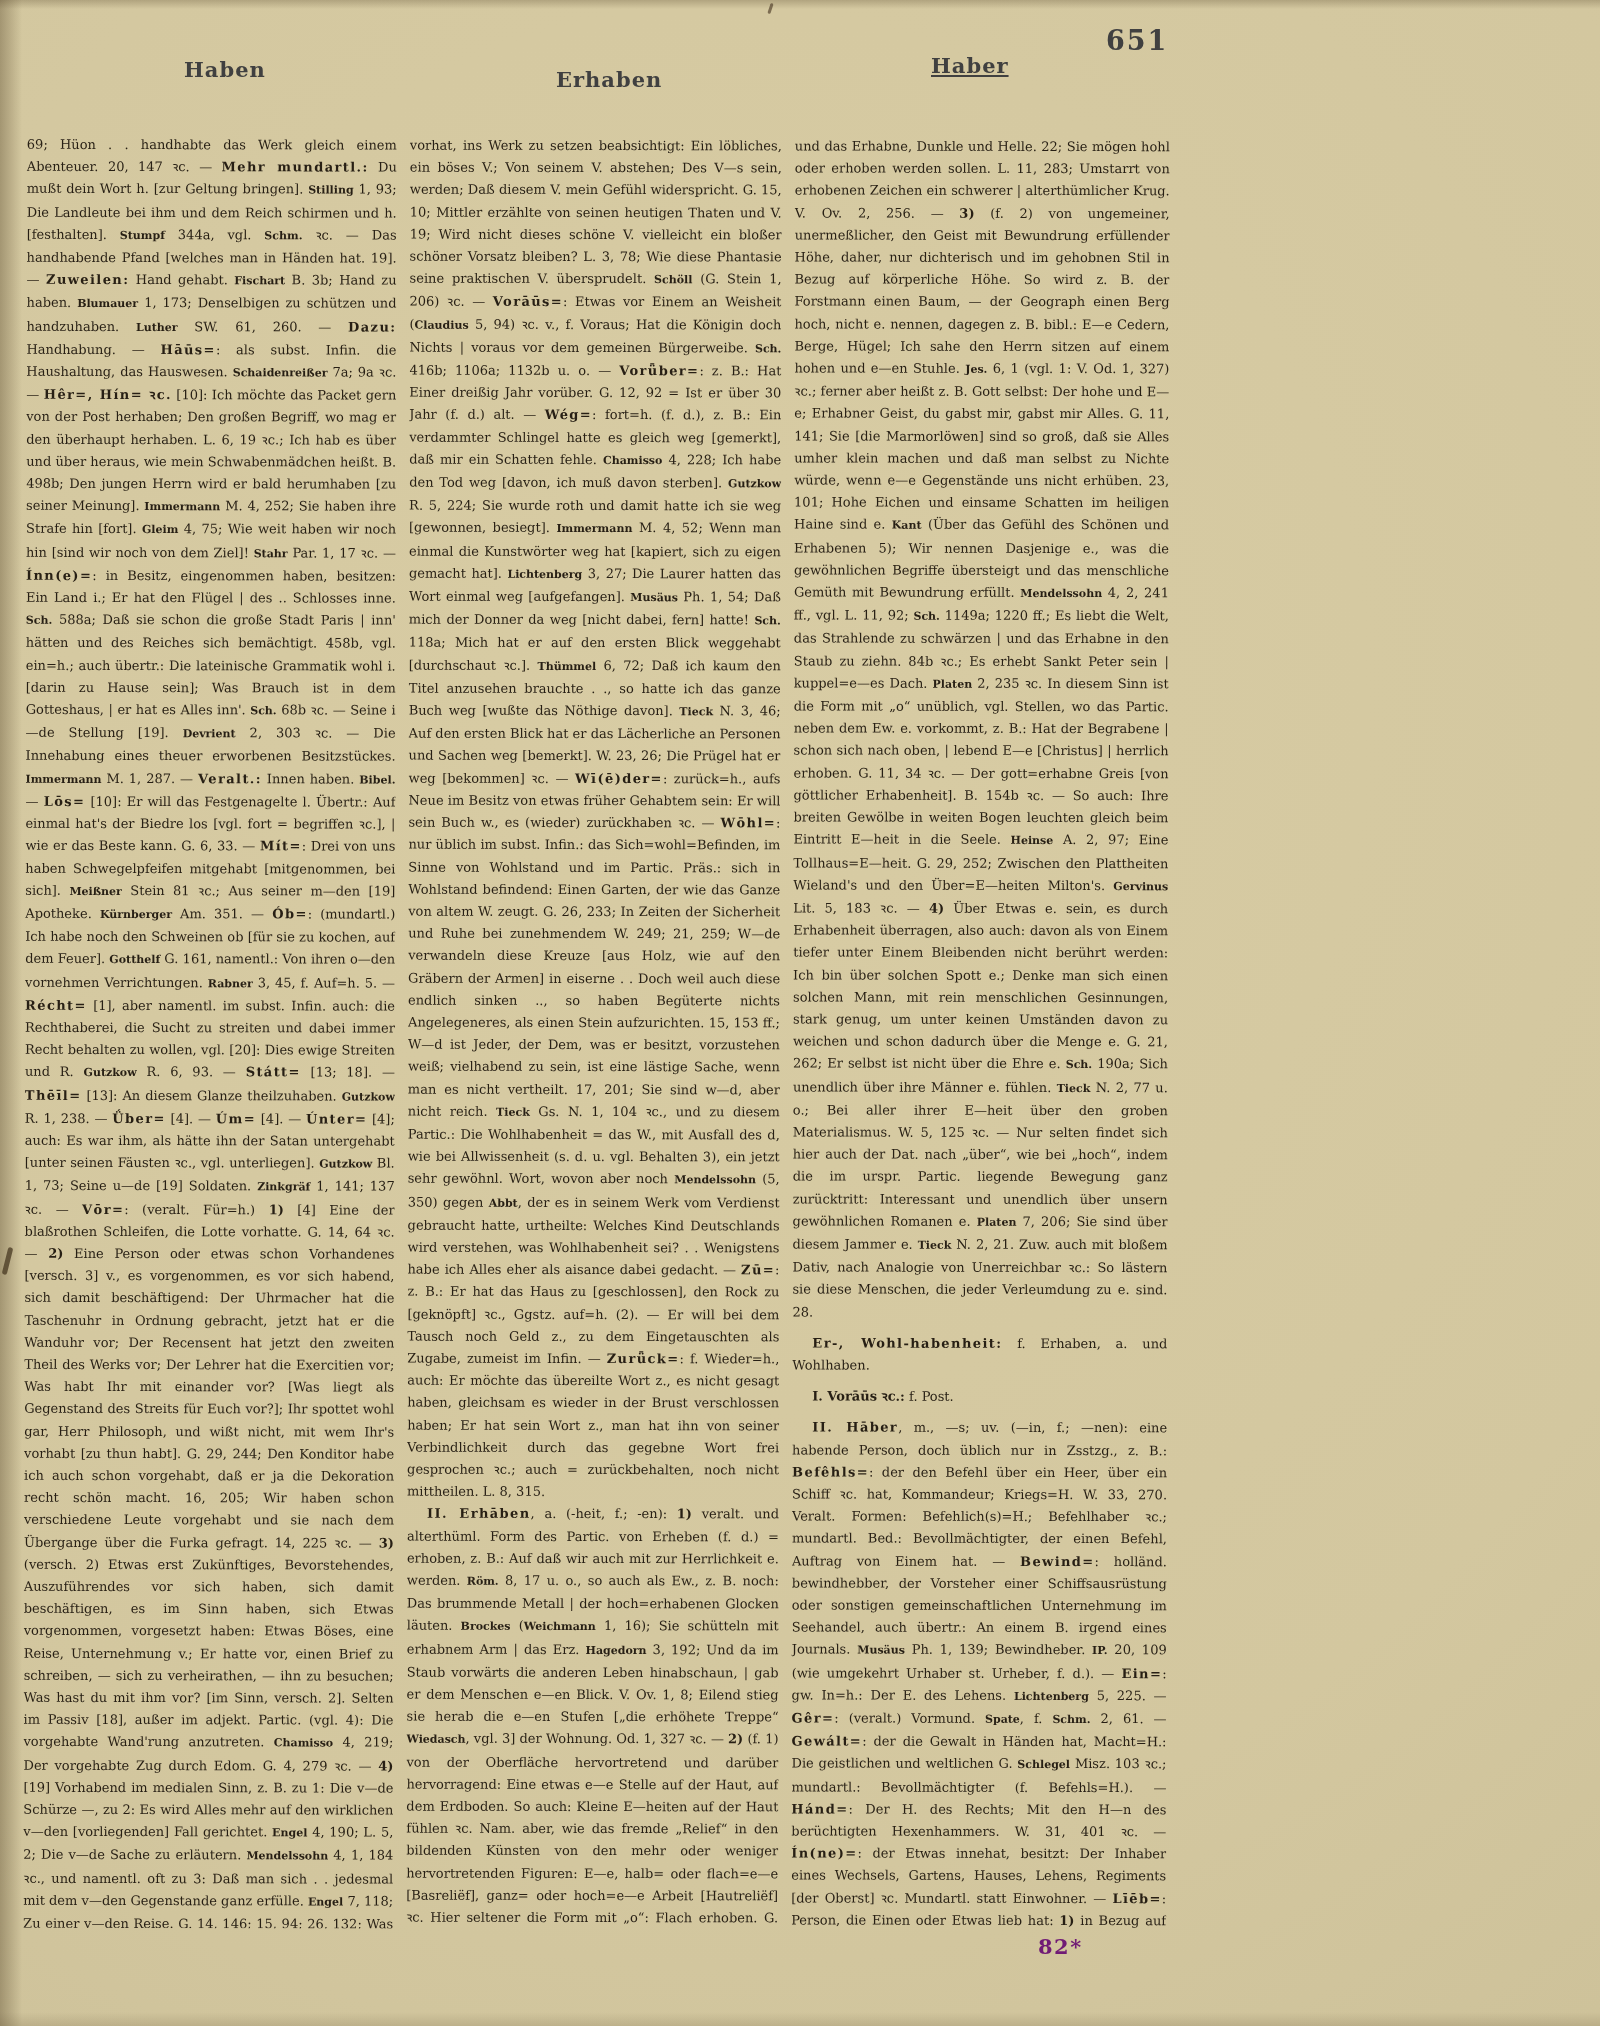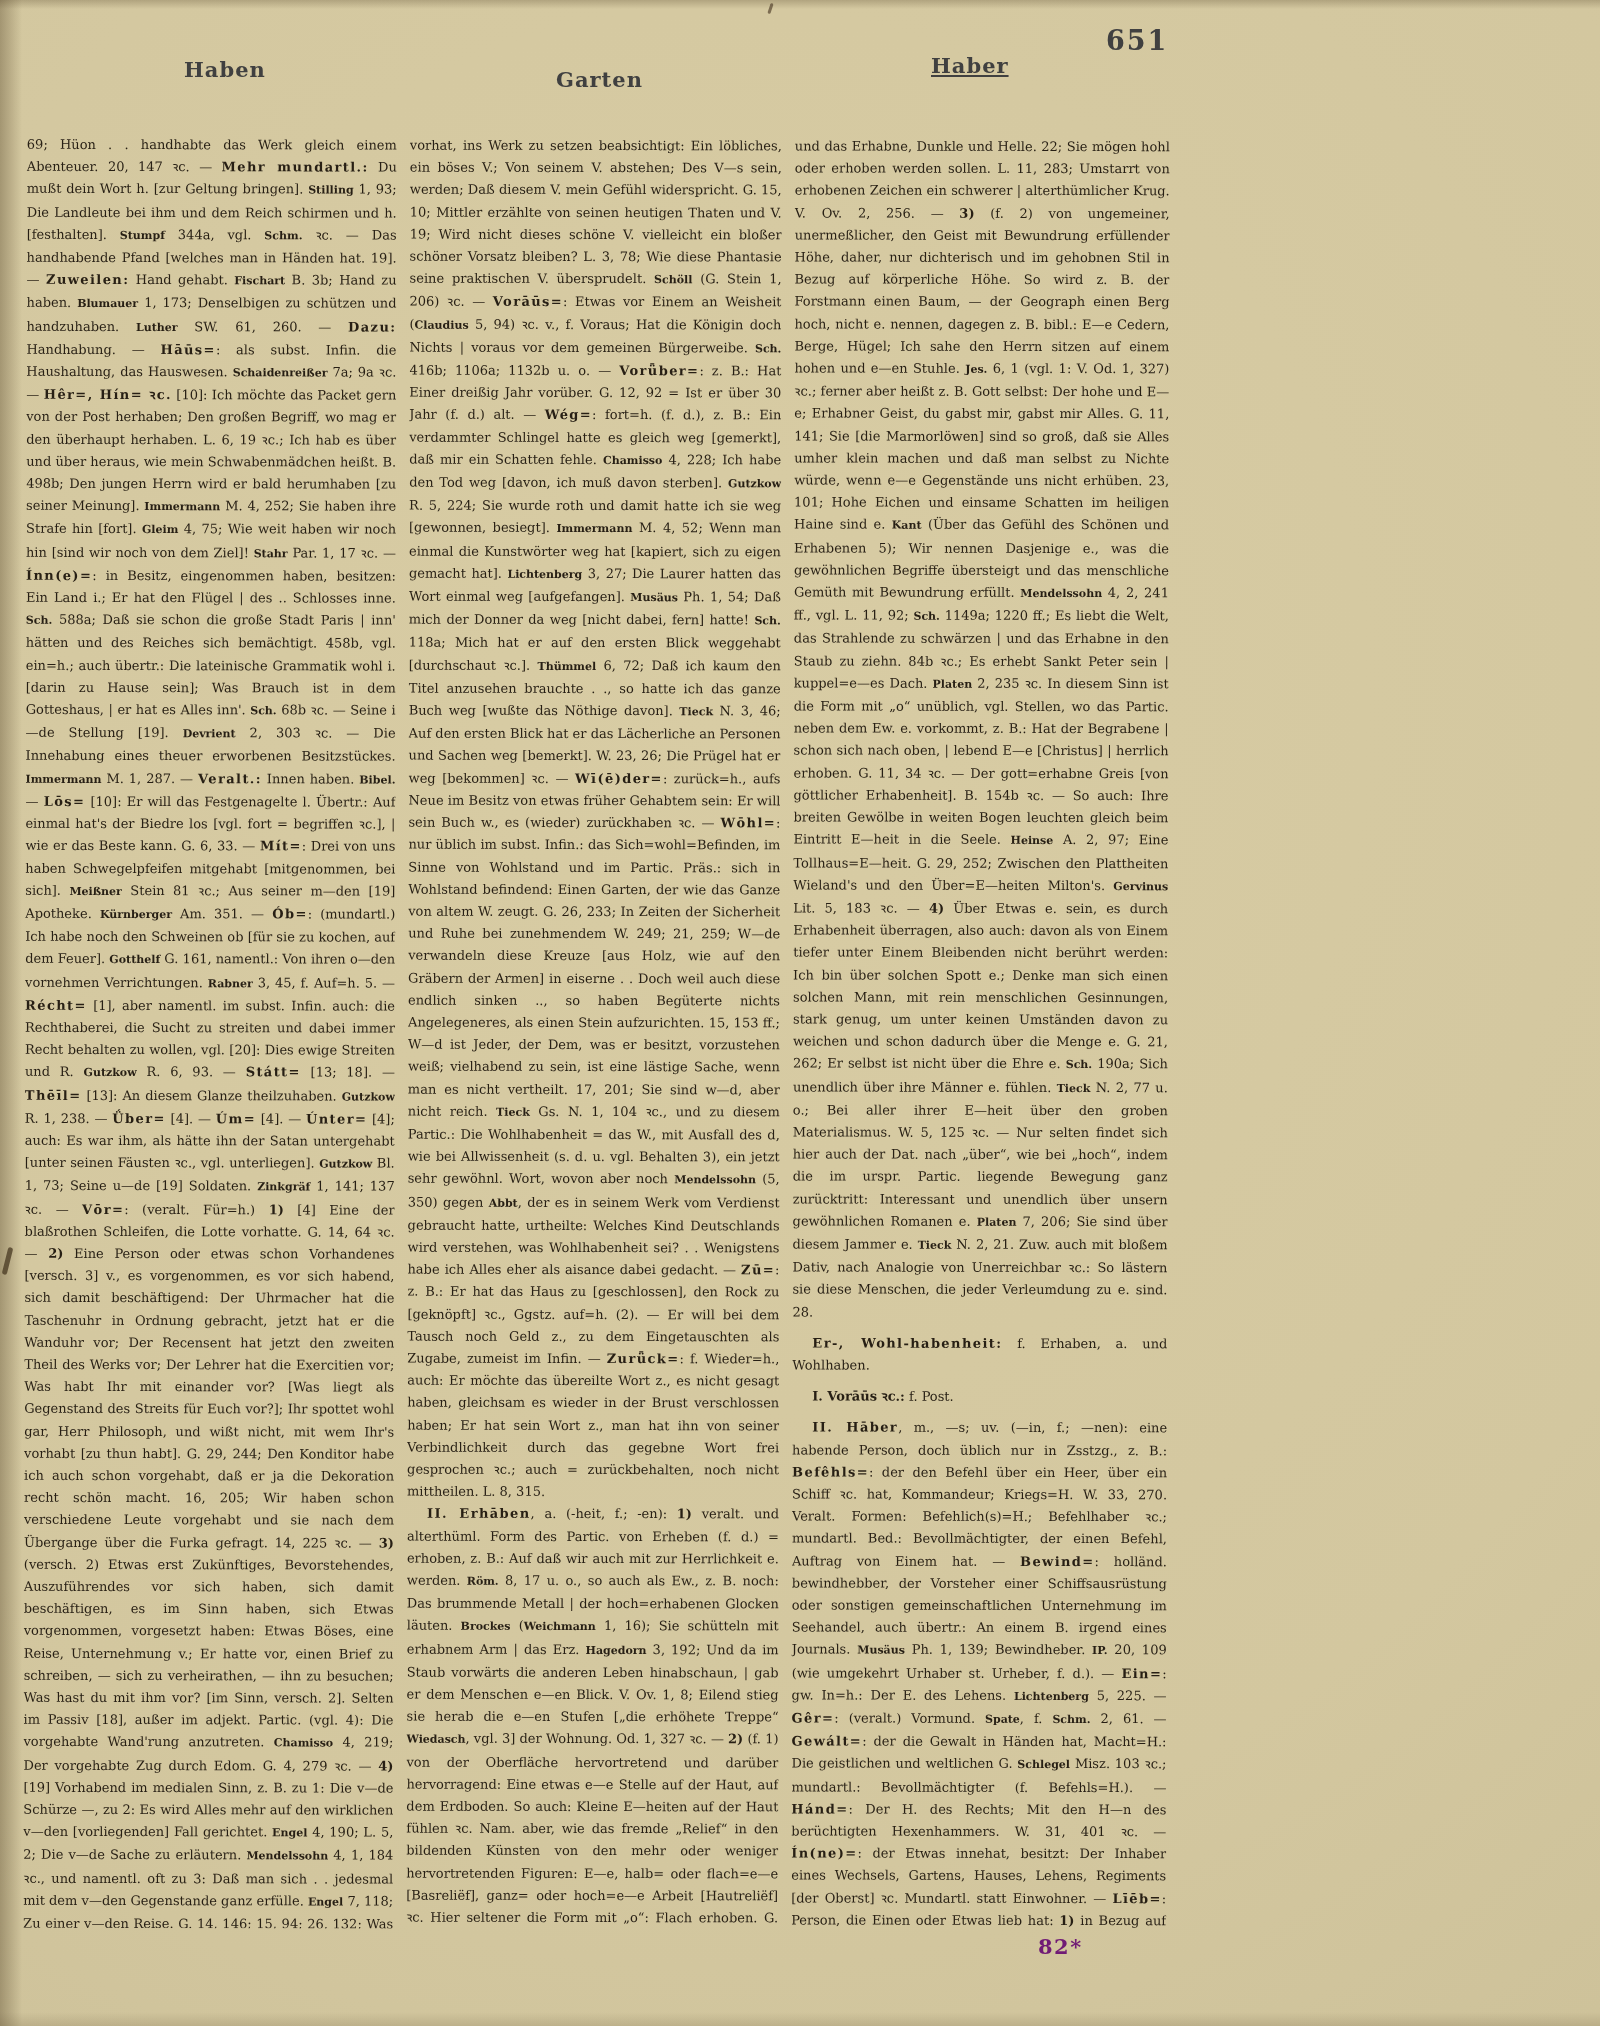--- a/index.html
+++ b/index.html
@@ -56,21 +56,21 @@
 <body>
 
 <div class="paper"></div>
 <div class="edge-left"></div>
 <div class="edge-top"></div>
 <div class="edge-bottom"></div>
 <div class="ink-mark"></div>
 <div class="top-mark"></div>
 
 <div class="head" id="head-left">Haben</div>
-<div class="head" id="head-center">Garten</div>
+<div class="head" id="head-center">Erhaben</div>
 <div class="head" id="head-right">Haber</div>
 <div class="head" id="page-number">651</div>
 
 <div class="cols">
   <div class="col col-1">
       <p class="par"><span class="r-p">69; Hüon . . handhabte das Werk gleich einem Abenteuer. 20, 147 ꝛc. — </span><span class="r-h">Mehr mundartl.:</span><span class="r-p"> Du mußt dein Wort h. [zur Geltung bringen]. </span><span class="r-c">Stilling</span><span class="r-p"> 1, 93; Die Landleute bei ihm und dem Reich schirmen und h. [festhalten]. </span><span class="r-c">Stumpf</span><span class="r-p"> 344a, vgl. </span><span class="r-c">Schm.</span><span class="r-p"> ꝛc. — Das handhabende Pfand [welches man in Händen hat. 19]. — </span><span class="r-h">Zuweilen:</span><span class="r-p"> Hand gehabt. </span><span class="r-c">Fischart</span><span class="r-p"> B. 3b; Hand zu haben. </span><span class="r-c">Blumauer</span><span class="r-p"> 1, 173; Denselbigen zu schützen und handzuhaben. </span><span class="r-c">Luther</span><span class="r-p"> SW. 61, 260. — </span><span class="r-h">Dazu:</span><span class="r-p"> Handhabung. — </span><span class="r-h">Hāūs=</span><span class="r-p">: als subst. Infin. die Haushaltung, das Hauswesen. </span><span class="r-c">Schaidenreißer</span><span class="r-p"> 7a; 9a ꝛc. — </span><span class="r-h">Hêr=, Hín= ꝛc.</span><span class="r-p"> [10]: Ich möchte das Packet gern von der Post herhaben; Den großen Begriff, wo mag er den überhaupt herhaben. L. 6, 19 ꝛc.; Ich hab es über und über heraus, wie mein Schwabenmädchen heißt. B. 498b; Den jungen Herrn wird er bald herumhaben [zu seiner Meinung]. </span><span class="r-c">Immermann</span><span class="r-p"> M. 4, 252; Sie haben ihre Strafe hin [fort]. </span><span class="r-c">Gleim</span><span class="r-p"> 4, 75; Wie weit haben wir noch hin [sind wir noch von dem Ziel]! </span><span class="r-c">Stahr</span><span class="r-p"> Par. 1, 17 ꝛc. — </span><span class="r-h">Ínn(e)=</span><span class="r-p">: in Besitz, eingenommen haben, besitzen: Ein Land i.; Er hat den Flügel | des .. Schlosses inne. </span><span class="r-c">Sch.</span><span class="r-p"> 588a; Daß sie schon die große Stadt Paris | inn' hätten und des Reiches sich bemächtigt. 458b, vgl. ein=h.; auch übertr.: Die lateinische Grammatik wohl i. [darin zu Hause sein]; Was Brauch ist in dem Gotteshaus, | er hat es Alles inn'. </span><span class="r-c">Sch.</span><span class="r-p"> 68b ꝛc. — Seine i—de Stellung [19]. </span><span class="r-c">Devrient</span><span class="r-p"> 2, 303 ꝛc. — Die Innehabung eines theuer erworbenen Besitzstückes. </span><span class="r-c">Immermann</span><span class="r-p"> M. 1, 287. — </span><span class="r-h">Veralt.:</span><span class="r-p"> Innen haben. </span><span class="r-c">Bibel.</span><span class="r-p"> — </span><span class="r-h">Lōs=</span><span class="r-p"> [10]: Er will das Festgenagelte l. Übertr.: Auf einmal hat's der Biedre los [vgl. fort = begriffen ꝛc.], | wie er das Beste kann. G. 6, 33. — </span><span class="r-h">Mít=</span><span class="r-p">: Drei von uns haben Schwegelpfeifen mitgehabt [mitgenommen, bei sich]. </span><span class="r-c">Meißner</span><span class="r-p"> Stein 81 ꝛc.; Aus seiner m—den [19] Apotheke. </span><span class="r-c">Kürnberger</span><span class="r-p"> Am. 351. — </span><span class="r-h">Ób=</span><span class="r-p">: (mundartl.) Ich habe noch den Schweinen ob [für sie zu kochen, auf dem Feuer]. </span><span class="r-c">Gotthelf</span><span class="r-p"> G. 161, namentl.: Von ihren o—den vornehmen Verrichtungen. </span><span class="r-c">Rabner</span><span class="r-p"> 3, 45, f. Auf=h. 5. — </span><span class="r-h">Récht=</span><span class="r-p"> [1], aber namentl. im subst. Infin. auch: die Rechthaberei, die Sucht zu streiten und dabei immer Recht behalten zu wollen, vgl. [20]: Dies ewige Streiten und R. </span><span class="r-c">Gutzkow</span><span class="r-p"> R. 6, 93. — </span><span class="r-h">Státt=</span><span class="r-p"> [13; 18]. — </span><span class="r-h">Thēīl=</span><span class="r-p"> [13]: An diesem Glanze theilzuhaben. </span><span class="r-c">Gutzkow</span><span class="r-p"> R. 1, 238. — </span><span class="r-h">Ǘber=</span><span class="r-p"> [4]. — </span><span class="r-h">Úm=</span><span class="r-p"> [4]. — </span><span class="r-h">Únter=</span><span class="r-p"> [4]; auch: Es war ihm, als hätte ihn der Satan untergehabt [unter seinen Fäusten ꝛc., vgl. unterliegen]. </span><span class="r-c">Gutzkow</span><span class="r-p"> Bl. 1, 73; Seine u—de [19] Soldaten. </span><span class="r-c">Zinkgräf</span><span class="r-p"> 1, 141; 137 ꝛc. — </span><span class="r-h">Vōr=</span><span class="r-p">: (veralt. Für=h.) </span><span class="r-b">1)</span><span class="r-p"> [4] Eine der blaßrothen Schleifen, die Lotte vorhatte. G. 14, 64 ꝛc. — </span><span class="r-b">2)</span><span class="r-p"> Eine Person oder etwas schon Vorhandenes [versch. 3] v., es vorgenommen, es vor sich habend, sich damit beschäftigend: Der Uhrmacher hat die Taschenuhr in Ordnung gebracht, jetzt hat er die Wanduhr vor; Der Recensent hat jetzt den zweiten Theil des Werks vor; Der Lehrer hat die Exercitien vor; Was habt Ihr mit einander vor? [Was liegt als Gegenstand des Streits für Euch vor?]; Ihr spottet wohl gar, Herr Philosoph, und wißt nicht, mit wem Ihr's vorhabt [zu thun habt]. G. 29, 244; Den Konditor habe ich auch schon vorgehabt, daß er ja die Dekoration recht schön macht. 16, 205; Wir haben schon verschiedene Leute vorgehabt und sie nach dem Übergange über die Furka gefragt. 14, 225 ꝛc. — </span><span class="r-b">3)</span><span class="r-p"> (versch. 2) Etwas erst Zukünftiges, Bevorstehendes, Auszuführendes vor sich haben, sich damit beschäftigen, es im Sinn haben, sich Etwas vorgenommen, vorgesetzt haben: Etwas Böses, eine Reise, Unternehmung v.; Er hatte vor, einen Brief zu schreiben, — sich zu verheirathen, — ihn zu besuchen; Was hast du mit ihm vor? [im Sinn, versch. 2]. Selten im Passiv [18], außer im adjekt. Partic. (vgl. 4): Die vorgehabte Wand'rung anzutreten. </span><span class="r-c">Chamisso</span><span class="r-p"> 4, 219; Der vorgehabte Zug durch Edom. G. 4, 279 ꝛc. — </span><span class="r-b">4)</span><span class="r-p"> [19] Vorhabend im medialen Sinn, z. B. zu 1: Die v—de Schürze —, zu 2: Es wird Alles mehr auf den wirklichen v—den [vorliegenden] Fall gerichtet. </span><span class="r-c">Engel</span><span class="r-p"> 4, 190; L. 5, 2; Die v—de Sache zu erläutern. </span><span class="r-c">Mendelssohn</span><span class="r-p"> 4, 1, 184 ꝛc., und namentl. oft zu 3: Daß man sich . . jedesmal mit dem v—den Gegenstande ganz erfülle. </span><span class="r-c">Engel</span><span class="r-p"> 7, 118; Zu einer v—den Reise. G. 14, 146; 15, 94; 26, 132; Was ich zu meinen v—den Arbeiten nothwendig brauche. L. 12, 178; 11, 576; Ich wußte von Ihrer v—den Spazierfahrt. </span></p>
     </div>
   <div class="col col-2">
       <p class="par"><span class="r-p">vorhat, ins Werk zu setzen beabsichtigt: Ein löbliches, ein böses V.; Von seinem V. abstehen; Des V—s sein, werden; Daß diesem V. mein Gefühl widerspricht. G. 15, 10; Mittler erzählte von seinen heutigen Thaten und V. 19; Wird nicht dieses schöne V. vielleicht ein bloßer schöner Vorsatz bleiben? L. 3, 78; Wie diese Phantasie seine praktischen V. übersprudelt. </span><span class="r-c">Schöll</span><span class="r-p"> (G. Stein 1, 206) ꝛc. — </span><span class="r-h">Vorāūs=</span><span class="r-p">: Etwas vor Einem an Weisheit (</span><span class="r-c">Claudius</span><span class="r-p"> 5, 94) ꝛc. v., f. Voraus; Hat die Königin doch Nichts | voraus vor dem gemeinen Bürgerweibe. </span><span class="r-c">Sch.</span><span class="r-p"> 416b; 1106a; 1132b u. o. — </span><span class="r-h">Vorǖber=</span><span class="r-p">: z. B.: Hat Einer dreißig Jahr vorüber. G. 12, 92 = Ist er über 30 Jahr (f. d.) alt. — </span><span class="r-h">Wég=</span><span class="r-p">: fort=h. (f. d.), z. B.: Ein verdammter Schlingel hatte es gleich weg [gemerkt], daß mir ein Schatten fehle. </span><span class="r-c">Chamisso</span><span class="r-p"> 4, 228; Ich habe den Tod weg [davon, ich muß davon sterben]. </span><span class="r-c">Gutzkow</span><span class="r-p"> R. 5, 224; Sie wurde roth und damit hatte ich sie weg [gewonnen, besiegt]. </span><span class="r-c">Immermann</span><span class="r-p"> M. 4, 52; Wenn man einmal die Kunstwörter weg hat [kapiert, sich zu eigen gemacht hat]. </span><span class="r-c">Lichtenberg</span><span class="r-p"> 3, 27; Die Laurer hatten das Wort einmal weg [aufgefangen]. </span><span class="r-c">Musäus</span><span class="r-p"> Ph. 1, 54; Daß mich der Donner da weg [nicht dabei, fern] hatte! </span><span class="r-c">Sch.</span><span class="r-p"> 118a; Mich hat er auf den ersten Blick weggehabt [durchschaut ꝛc.]. </span><span class="r-c">Thümmel</span><span class="r-p"> 6, 72; Daß ich kaum den Titel anzusehen brauchte . ., so hatte ich das ganze Buch weg [wußte das Nöthige davon]. </span><span class="r-c">Tieck</span><span class="r-p"> N. 3, 46; Auf den ersten Blick hat er das Lächerliche an Personen und Sachen weg [bemerkt]. W. 23, 26; Die Prügel hat er weg [bekommen] ꝛc. — </span><span class="r-h">Wī(ē)der=</span><span class="r-p">: zurück=h., aufs Neue im Besitz von etwas früher Gehabtem sein: Er will sein Buch w., es (wieder) zurückhaben ꝛc. — </span><span class="r-h">Wōhl=</span><span class="r-p">: nur üblich im subst. Infin.: das Sich=wohl=Befinden, im Sinne von Wohlstand und im Partic. Präs.: sich in Wohlstand befindend: Einen Garten, der wie das Ganze von altem W. zeugt. G. 26, 233; In Zeiten der Sicherheit und Ruhe bei zunehmendem W. 249; 21, 259; W—de verwandeln diese Kreuze [aus Holz, wie auf den Gräbern der Armen] in eiserne . . Doch weil auch diese endlich sinken .., so haben Begüterte nichts Angelegeneres, als einen Stein aufzurichten. 15, 153 ff.; W—d ist Jeder, der Dem, was er besitzt, vorzustehen weiß; vielhabend zu sein, ist eine lästige Sache, wenn man es nicht vertheilt. 17, 201; Sie sind w—d, aber nicht reich. </span><span class="r-c">Tieck</span><span class="r-p"> Gs. N. 1, 104 ꝛc., und zu diesem Partic.: Die Wohlhabenheit = das W., mit Ausfall des d, wie bei Allwissenheit (s. d. u. vgl. Behalten 3), ein jetzt sehr gewöhnl. Wort, wovon aber noch </span><span class="r-c">Mendelssohn</span><span class="r-p"> (5, 350) gegen </span><span class="r-c">Abbt</span><span class="r-p">, der es in seinem Werk vom Verdienst gebraucht hatte, urtheilte: Welches Kind Deutschlands wird verstehen, was Wohlhabenheit sei? . . Wenigstens habe ich Alles eher als aisance dabei gedacht. — </span><span class="r-h">Zū=</span><span class="r-p">: z. B.: Er hat das Haus zu [geschlossen], den Rock zu [geknöpft] ꝛc., Ggstz. auf=h. (2). — Er will bei dem Tausch noch Geld z., zu dem Eingetauschten als Zugabe, zumeist im Infin. — </span><span class="r-h">Zurǖck=</span><span class="r-p">: f. Wieder=h., auch: Er möchte das übereilte Wort z., es nicht gesagt haben, gleichsam es wieder in der Brust verschlossen haben; Er hat sein Wort z., man hat ihn von seiner Verbindlichkeit durch das gegebne Wort frei gesprochen ꝛc.; auch = zurückbehalten, noch nicht mittheilen. L. 8, 315.</span></p>
       <p class="par indent"><span class="r-h">II. Erhāben</span><span class="r-p">, a. (-heit, f.; -en): </span><span class="r-b">1)</span><span class="r-p"> veralt. und alterthüml. Form des Partic. von Erheben (f. d.) = erhoben, z. B.: Auf daß wir auch mit zur Herrlichkeit e. werden. </span><span class="r-c">Röm.</span><span class="r-p"> 8, 17 u. o., so auch als Ew., z. B. noch: Das brummende Metall | der hoch=erhabenen Glocken läuten. </span><span class="r-c">Brockes</span><span class="r-p"> (</span><span class="r-c">Weichmann</span><span class="r-p"> 1, 16); Sie schütteln mit erhabnem Arm | das Erz. </span><span class="r-c">Hagedorn</span><span class="r-p"> 3, 192; Und da im Staub vorwärts die anderen Leben hinabschaun, | gab er dem Menschen e—en Blick. V. Ov. 1, 8; Eilend stieg sie herab die e—en Stufen [„die erhöhete Treppe“ </span><span class="r-c">Wiedasch</span><span class="r-p">, vgl. 3] der Wohnung. Od. 1, 327 ꝛc. — </span><span class="r-b">2)</span><span class="r-p"> (f. 1) von der Oberfläche hervortretend und darüber hervorragend: Eine etwas e—e Stelle auf der Haut, auf dem Erdboden. So auch: Kleine E—heiten auf der Haut fühlen ꝛc. Nam. aber, wie das fremde „Relief“ in den bildenden Künsten von den mehr oder weniger hervortretenden Figuren: E—e, halb= oder flach=e—e [Basreliëf], ganz= oder hoch=e—e Arbeit [Hautreliëf] ꝛc. Hier seltener die Form mit „o“: Flach erhoben. G. 18, 309; Erhobene, halb oder ganz runde Arbeit. 31, 301; Die Malerei ist eine beständige Lüge und ihre Erhobenheit und Tiefe erkünstelt. </span></p>

